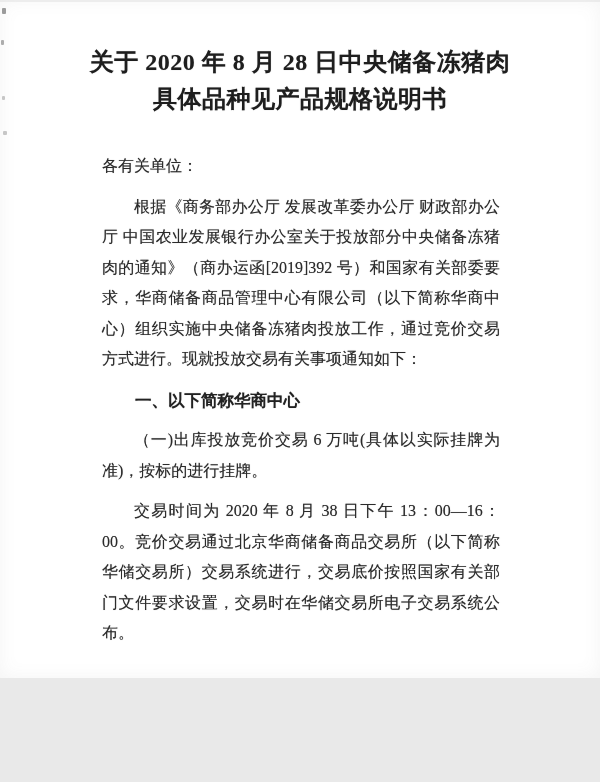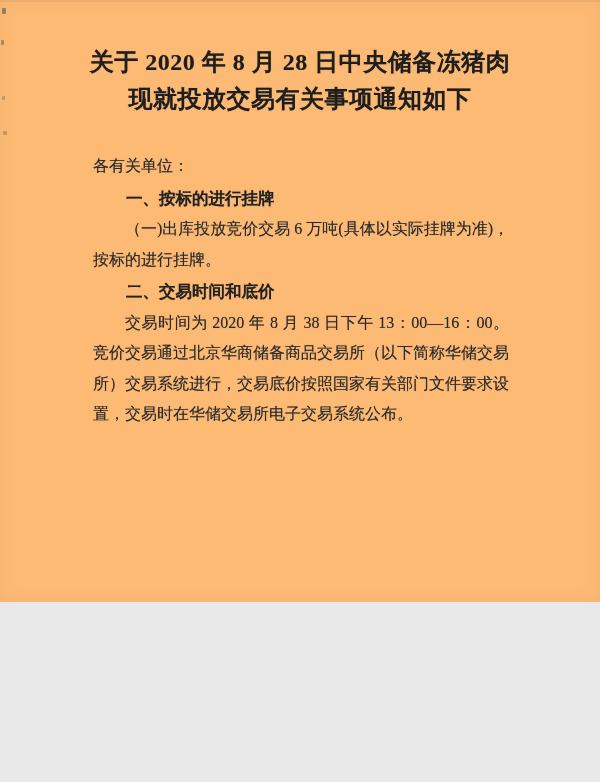--- a/index.html
+++ b/index.html
@@ -1,21 +1,21 @@
 <!DOCTYPE html>
 <html><head>
 <meta charset="utf-8">
 <style>
   html, body { margin: 0; padding: 0; background: #e9e9e9; }
   .page {
     position: relative;
     width: 600px;
-    height: 602px;
+    height: 678px;
     margin: 0 auto;
-    background: #fdba74;
+    background: #ffffff;
     overflow: hidden;
     font-family: "Liberation Serif", "DejaVu Serif", serif;
     color: #2b2b2b;
     box-shadow: inset 0 0 18px rgba(120,120,120,0.08);
   }
   
   .page { text-shadow: 0 0 0.7px rgba(60,60,60,0.55); }
 
   .title {
     margin: 44px 55px 0;
@@ -28,21 +28,21 @@
   }
   .title-line { display: block; }
 
   .doc-body {
     margin: 33px 90px 0 92px;
     font-size: 16px;
     line-height: 30.5px;
     text-align: justify;
     color: #2b2b2b;
   }
-  .doc-body p { margin: 1px; }
+  .doc-body p { margin: 10px; }
   .salutation { text-indent: 0; }
   .para { text-indent: 2em; }
   .section-heading {
     text-indent: 2em;
     font-weight: 700;
     font-family: "Liberation Sans", "DejaVu Sans", sans-serif;
     font-size: 16.5px;
     color: #222;
   }
 
@@ -71,25 +71,25 @@
 
 <div class="page">
   <div class="top-edge"></div>
   <div class="speck s1"></div>
   <div class="speck s2"></div>
   <div class="speck s3"></div>
   <div class="speck s4"></div>
 
   <h1 class="title">
     <span class="title-line">关于 2020 年 8 月 28 日中央储备冻猪肉</span>
-    <span class="title-line">现就投放交易有关事项通知如下</span>
+    <span class="title-line">具体品种见产品规格说明书</span>
   </h1>
 
   <div class="doc-body">
     <p class="salutation">各有关单位：</p>
-    <p class="section-heading">一、按标的进行挂牌</p>
+    <p class="para">根据《商务部办公厅 发展改革委办公厅 财政部办公厅 中国农业发展银行办公室关于投放部分中央储备冻猪肉的通知》（商办运函[2019]392 号）和国家有关部委要求，华商储备商品管理中心有限公司（以下简称华商中心）组织实施中央储备冻猪肉投放工作，通过竞价交易方式进行。现就投放交易有关事项通知如下：</p>
+    <p class="section-heading">一、以下简称华商中心</p>
     <p class="para">（一)出库投放竞价交易 6 万吨(具体以实际挂牌为准)，按标的进行挂牌。</p>
-    <p class="section-heading">二、交易时间和底价</p>
     <p class="para">交易时间为 2020 年 8 月 38 日下午 13：00—16：00。竞价交易通过北京华商储备商品交易所（以下简称华储交易所）交易系统进行，交易底价按照国家有关部门文件要求设置，交易时在华储交易所电子交易系统公布。</p>
   </div>
 
   <div class="page-number">1</div>
 </div>
 
 </body></html>

